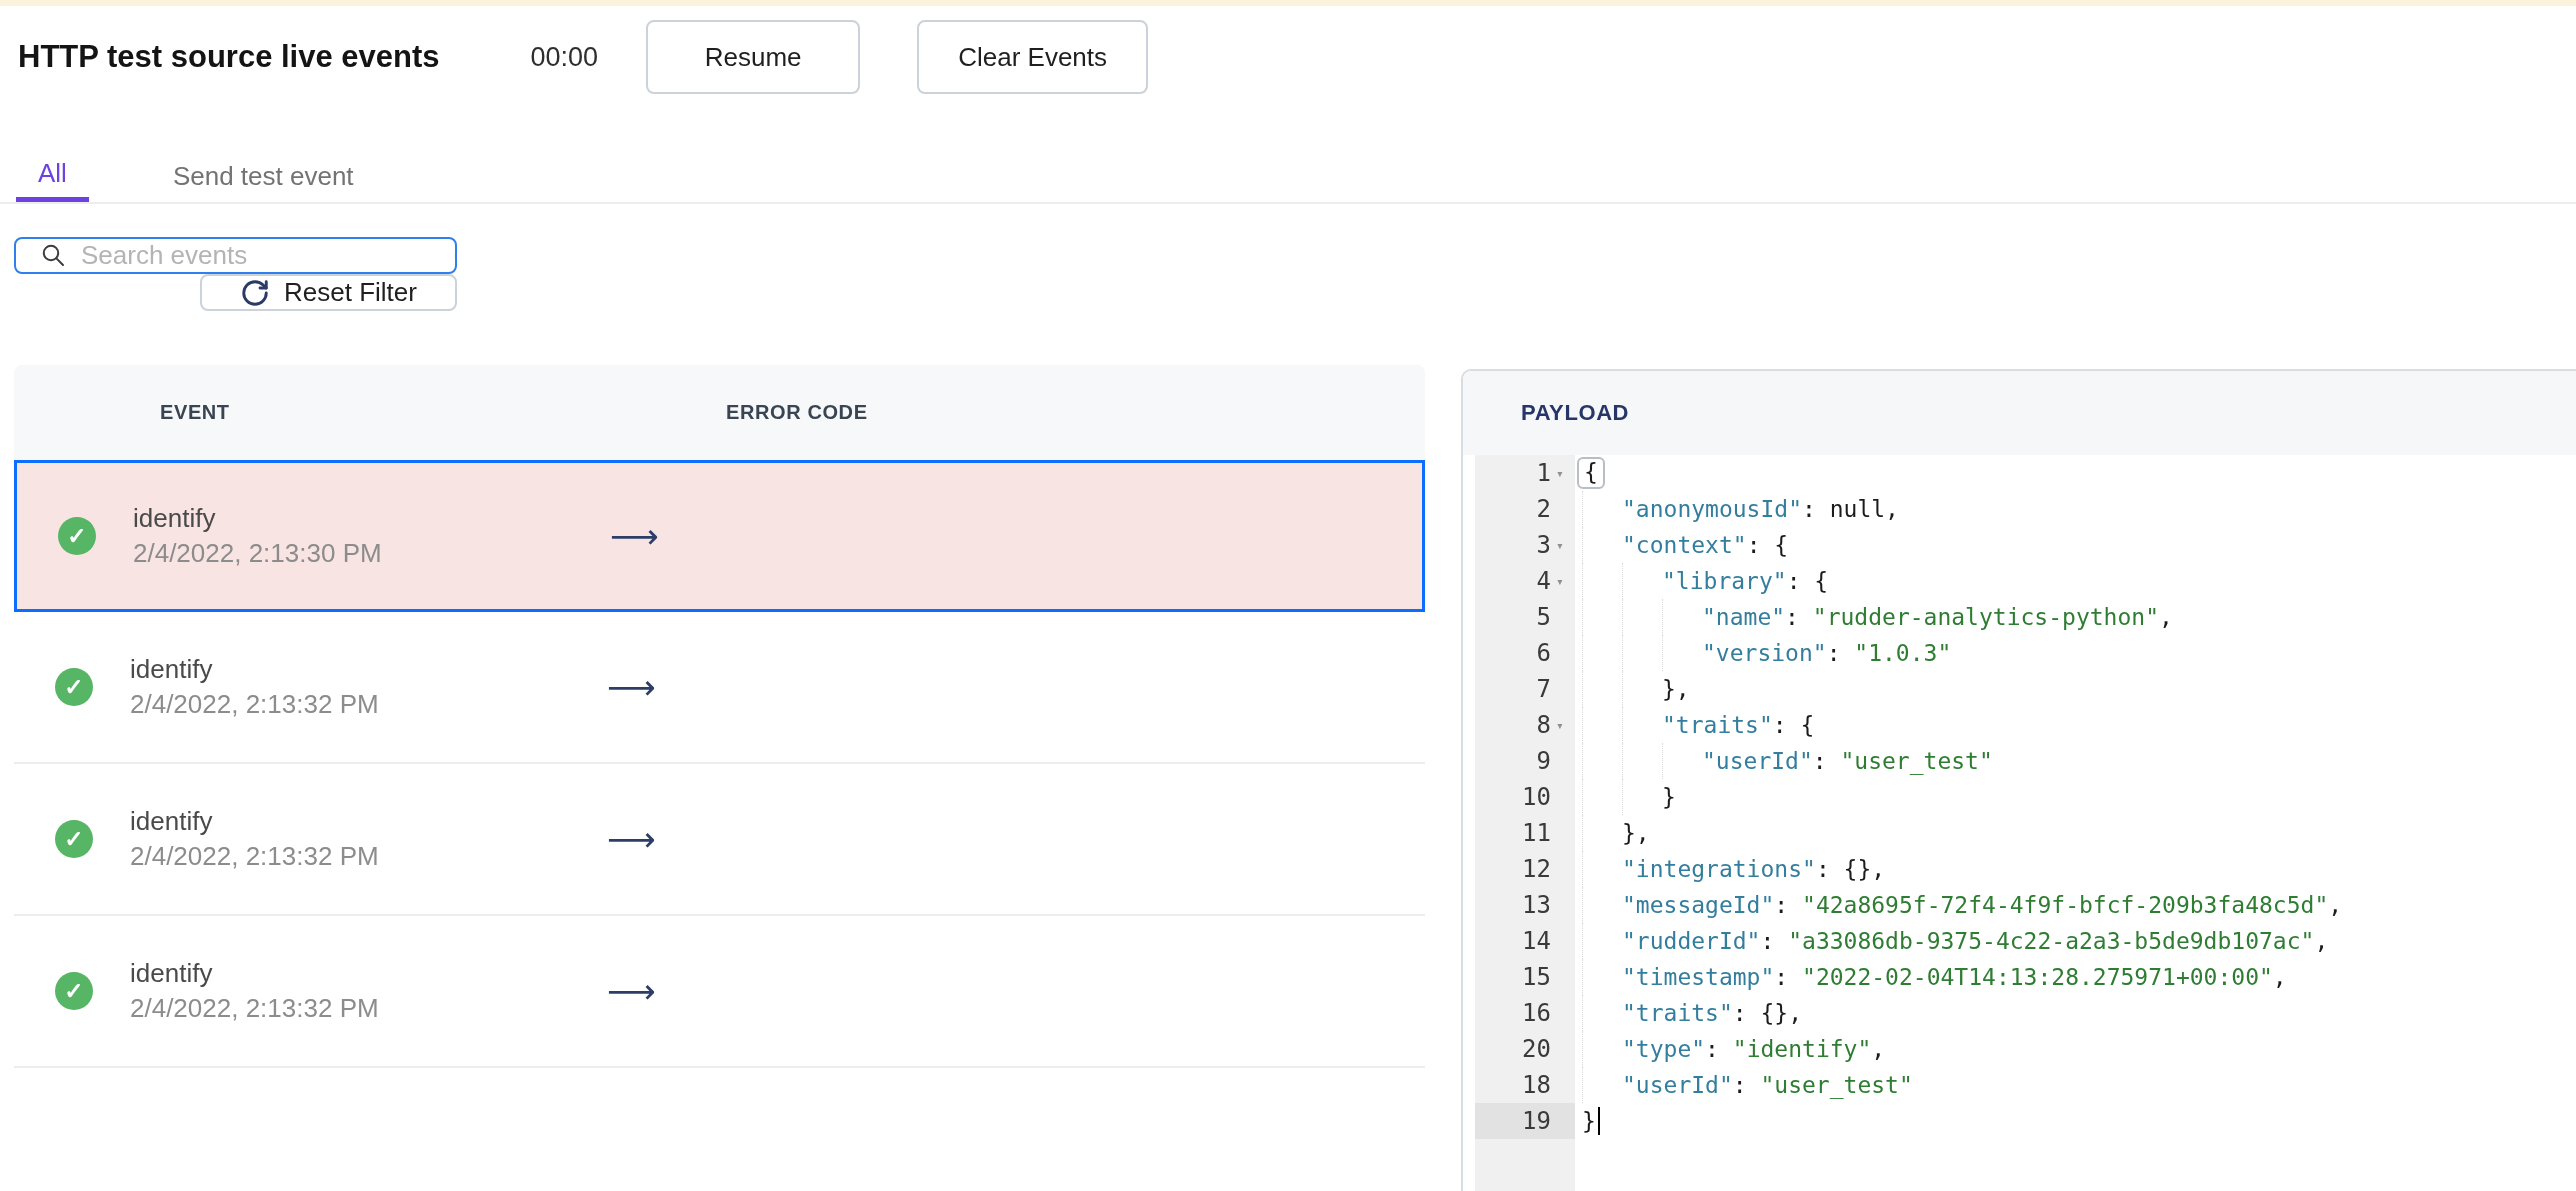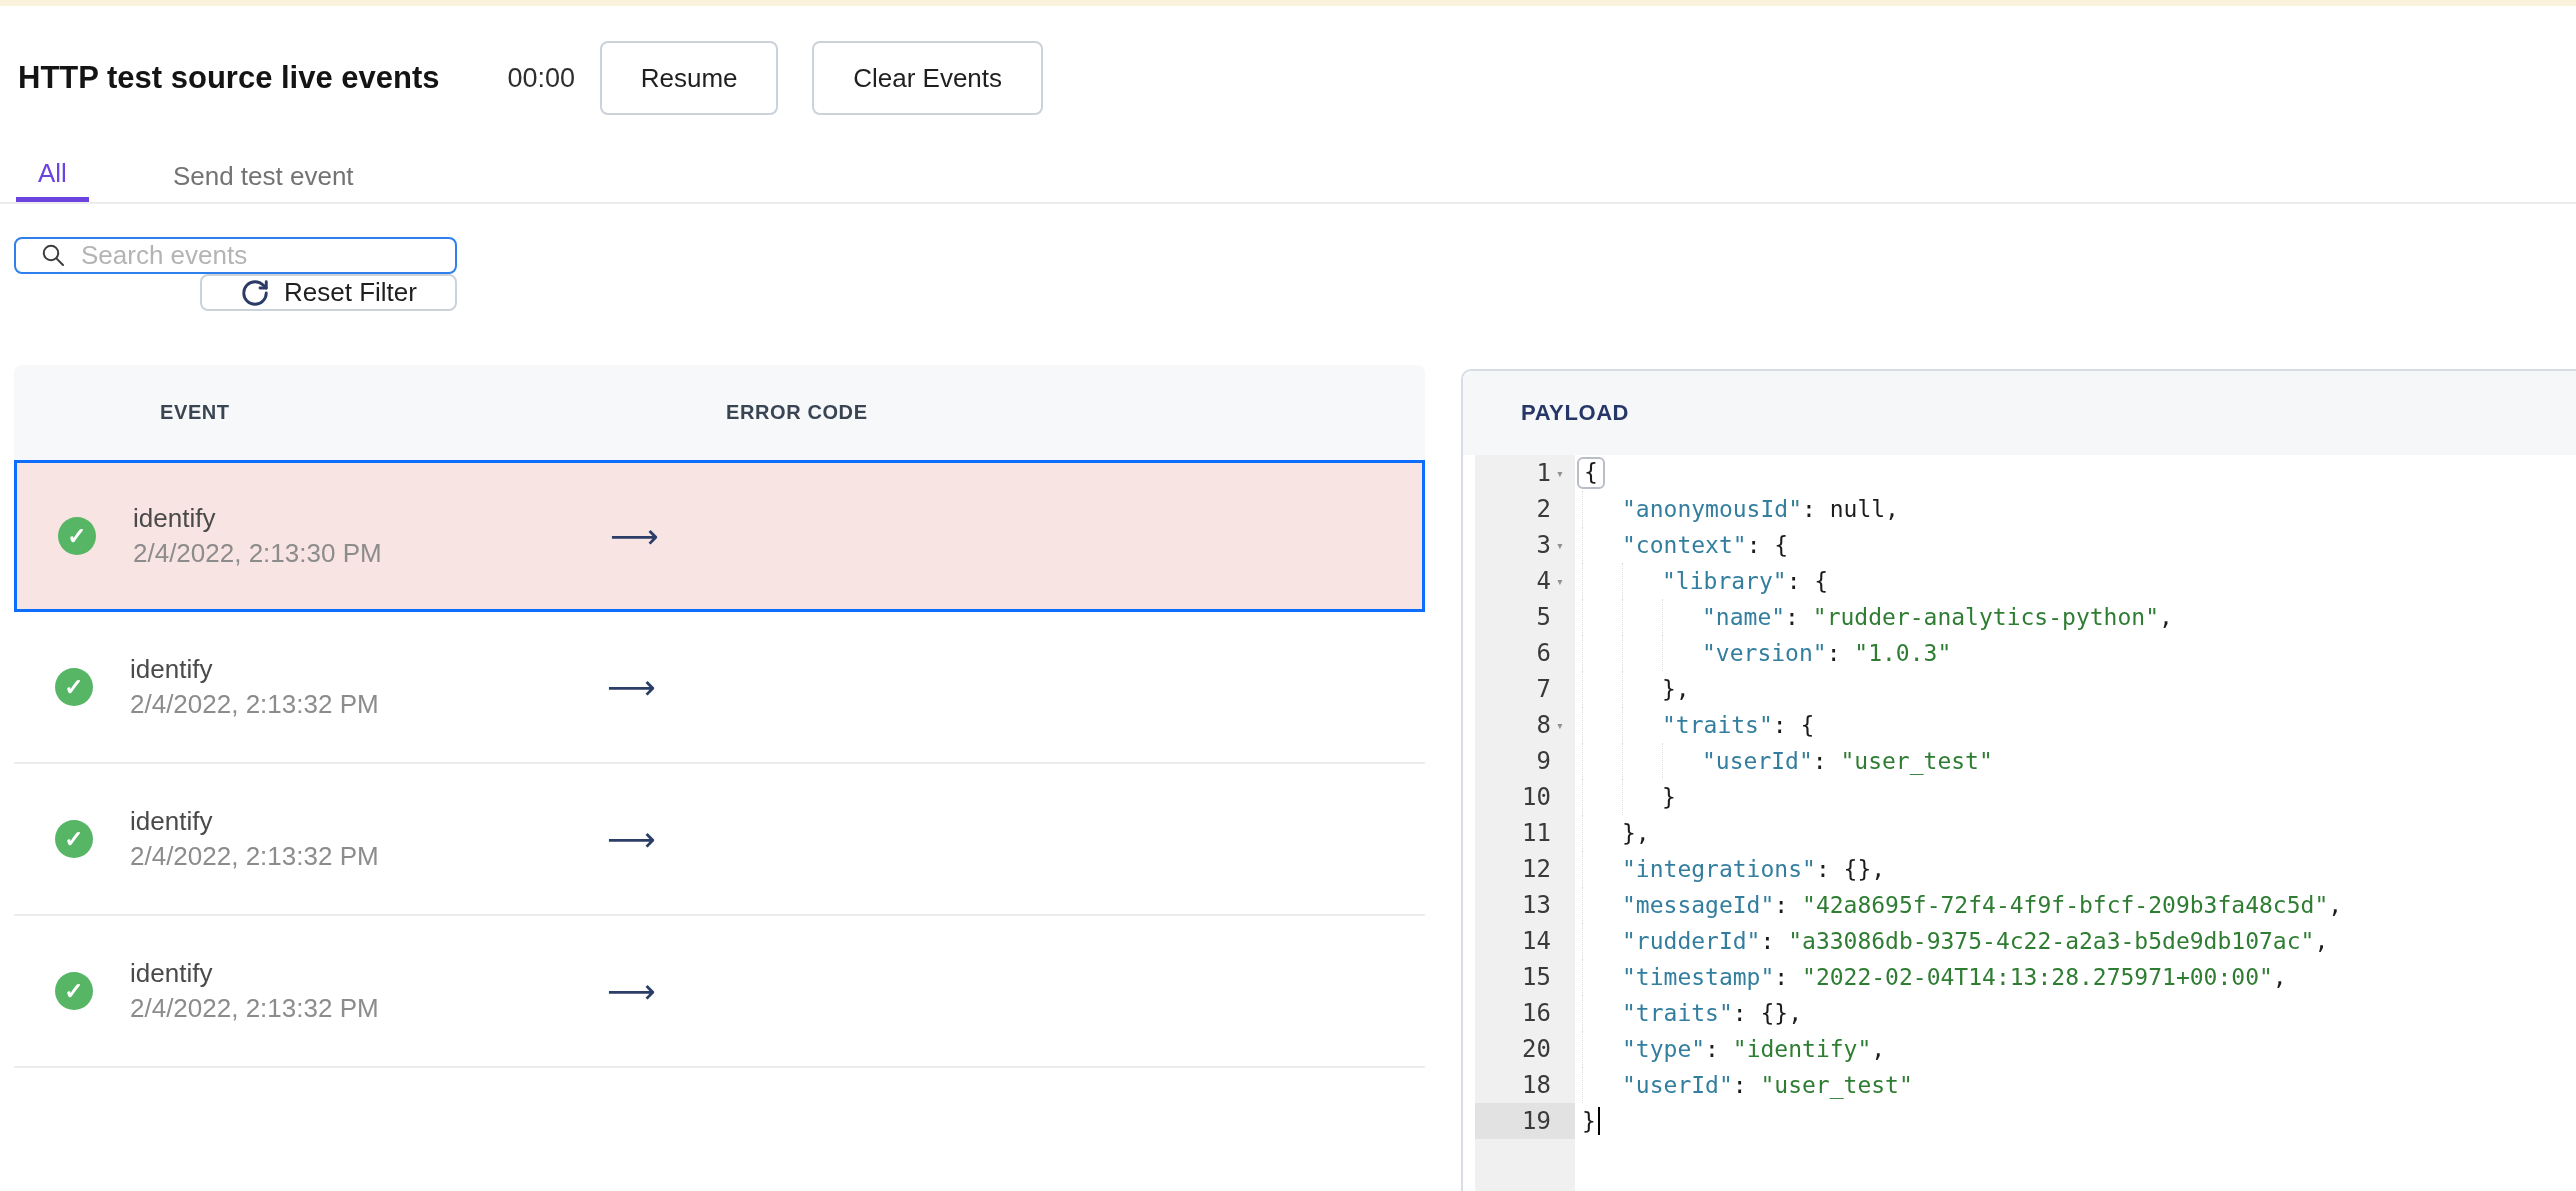--- a/index.html
+++ b/index.html
@@ -4,26 +4,26 @@
 <style>
   html,body { margin:0; padding:0; background:#fff; }
   #app { position:relative; width:2576px; height:1191px; background:#fff; overflow:hidden;
          font-family:"Liberation Sans", sans-serif; }
   * { box-sizing:border-box; }
 
   
   .topbar { position:absolute; top:0; left:0; right:0; height:6px; background:var(--cream,#fbf2dc); }
 
   
-  .header { position:absolute; left:18px; top:41px; height:74px; display:flex; align-items:center; }
+  .header { position:absolute; left:18px; top:20px; height:74px; display:flex; align-items:center;gap:23px; }
   .title  { font-size:31px; font-weight:700; color:#141414; white-space:nowrap; }
   .timer  { margin-left:68px; font-size:27px; color:#2e2e2e; }
   .btn { height:74px; border:2px solid #ccd2da; border-radius:8px; background:#fff;
          font-size:26px; color:#1f1f1f; display:flex; align-items:center; justify-content:center; cursor:pointer; }
-  .btn.resume { margin-left:25px; width:178px; }
+  .btn.resume { margin-left:25px; width:214px; }
   .btn.clear  { margin-left:34px; width:231px; }
 
   
   .tabs { position:absolute; top:150px; left:0; right:0; height:54px; border-bottom:2px solid #ededed; display:flex; }
   .tab  { font-size:26px; display:flex; align-items:center; justify-content:center; cursor:pointer; }
   .tab.all  { margin-left:16px; padding:0 22px; color:var(--purple,#6d43e0); border-bottom:5px solid var(--purple,#6d43e0); font-weight:400; }
   .tab.send { margin-left:84px; color:#737373; }
 
   
   .filter-row { position:absolute; top:237px; left:14px; height:72px; display:flex; align-items:flex-end;flex-direction:column; }

